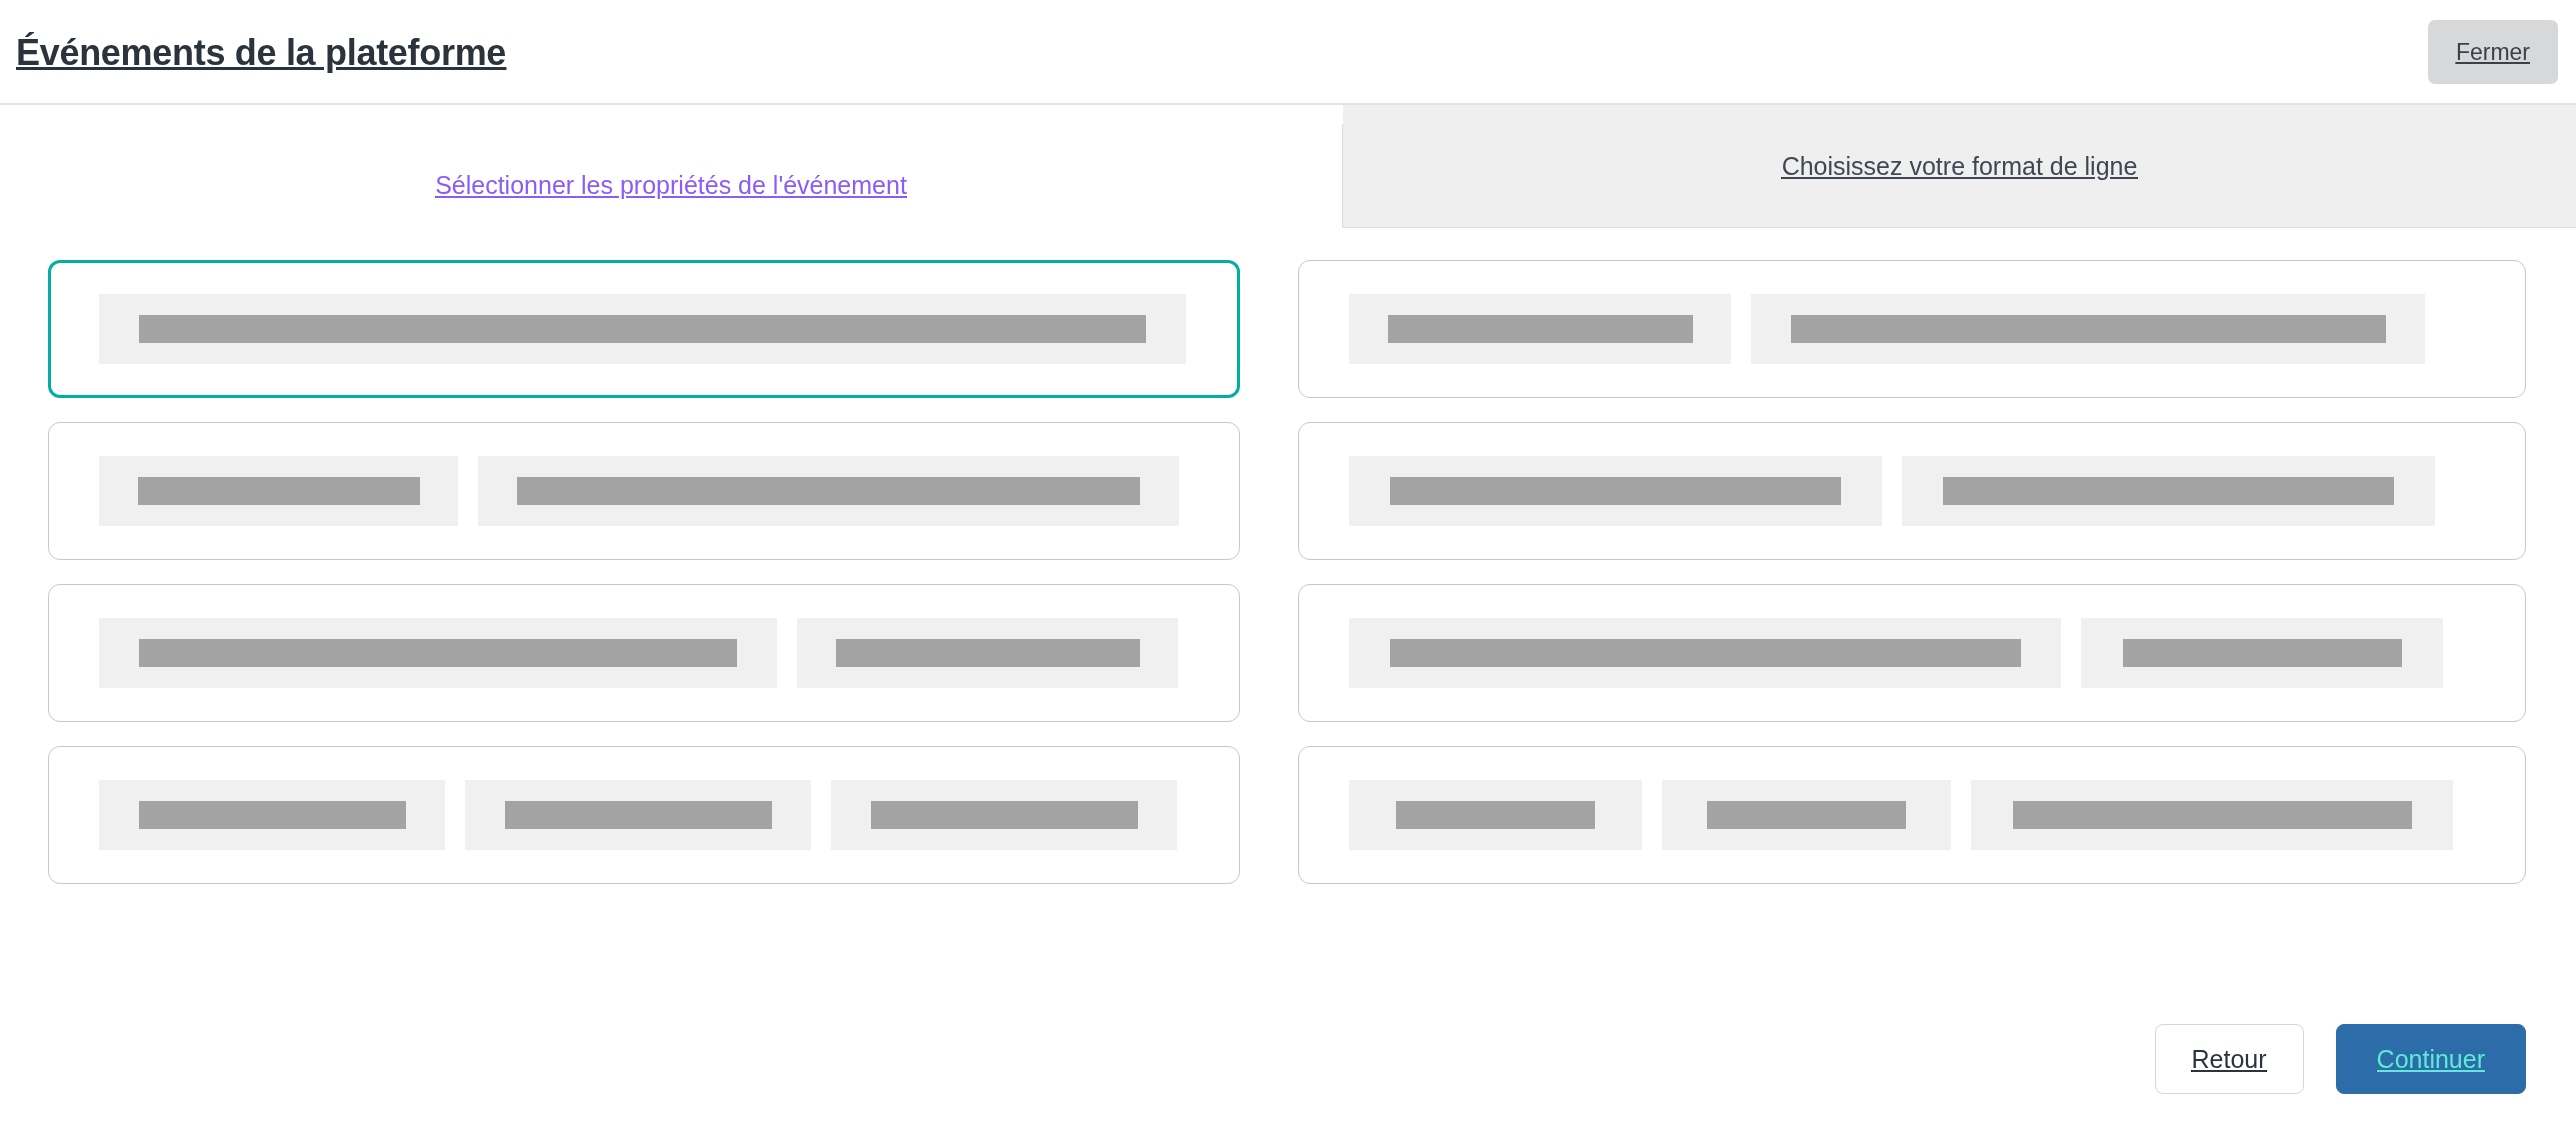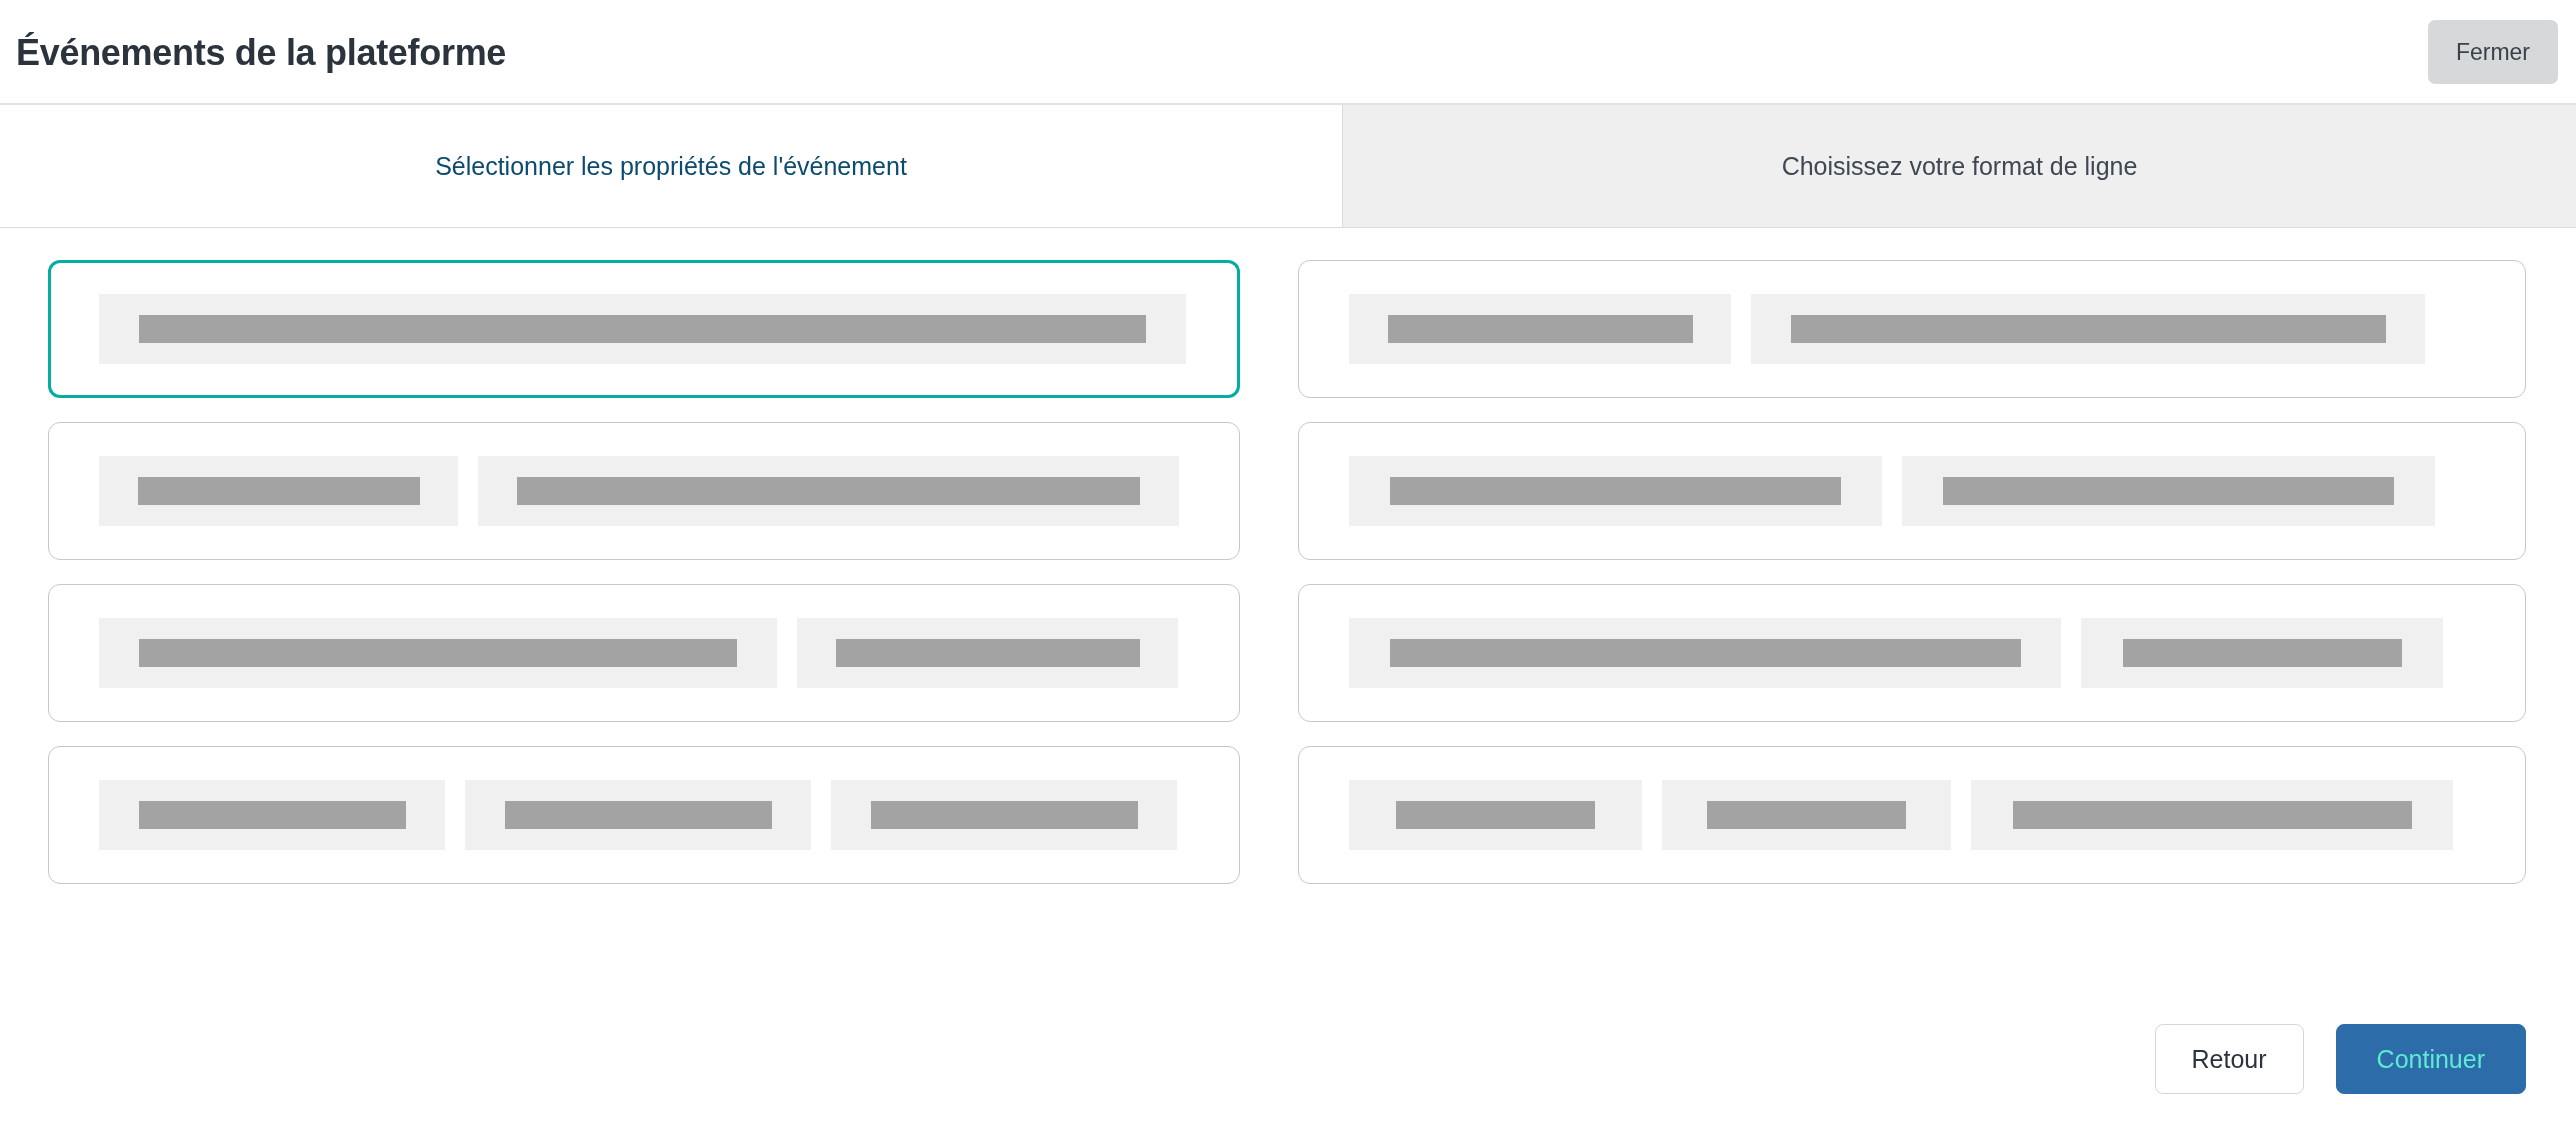--- a/index.html
+++ b/index.html
@@ -1,15 +1,15 @@
 <!DOCTYPE html>
 <html><head>
 <meta charset="utf-8">
 <style>
-  * { box-sizing: border-box; margin: 0; padding: 0; }
+  * { box-sizing: border-box; margin: 0; padding: 0; text-decoration: underline; }
 
   html, body {
     width: 2576px;
     height: 1140px;
     background: #ffffff;
     font-family: "Liberation Sans", sans-serif;
     overflow: hidden;
   }
 
   .modal {
@@ -64,22 +64,23 @@
     display: flex;
     align-items: center;
     justify-content: center;
     font-size: 25px;
     cursor: pointer;
     height: 100%;
   }
   .tab-active {
     flex: 0 0 1343px;
     background: #ffffff;
-    color: #0c4a6e;
+    color: #8b5cf6;
     border-right: 1px solid #dcdcdc;
+    margin-top: 19px;
   }
   .tab-inactive {
     flex: 1 1 auto;
     background: #efefef;
     color: #3f4753;
     text-align: center;
   }
 
   
   .body {

